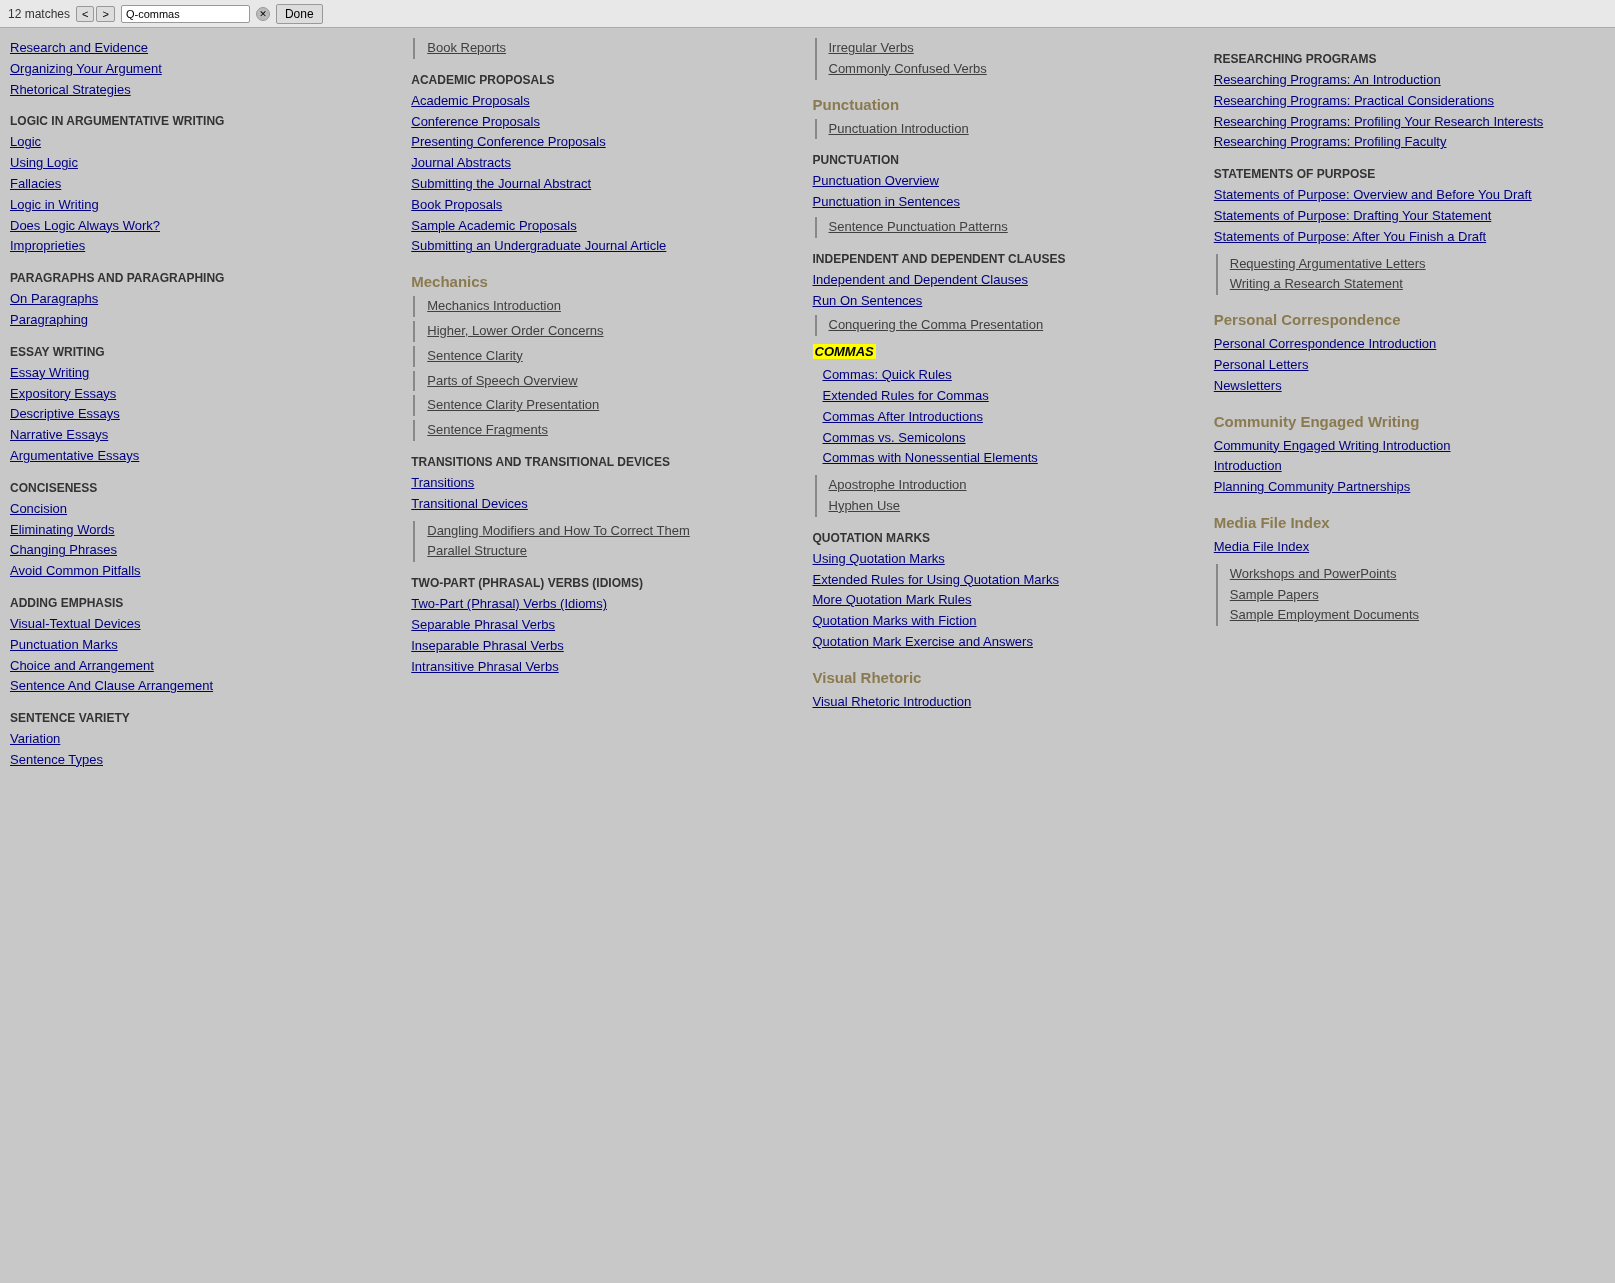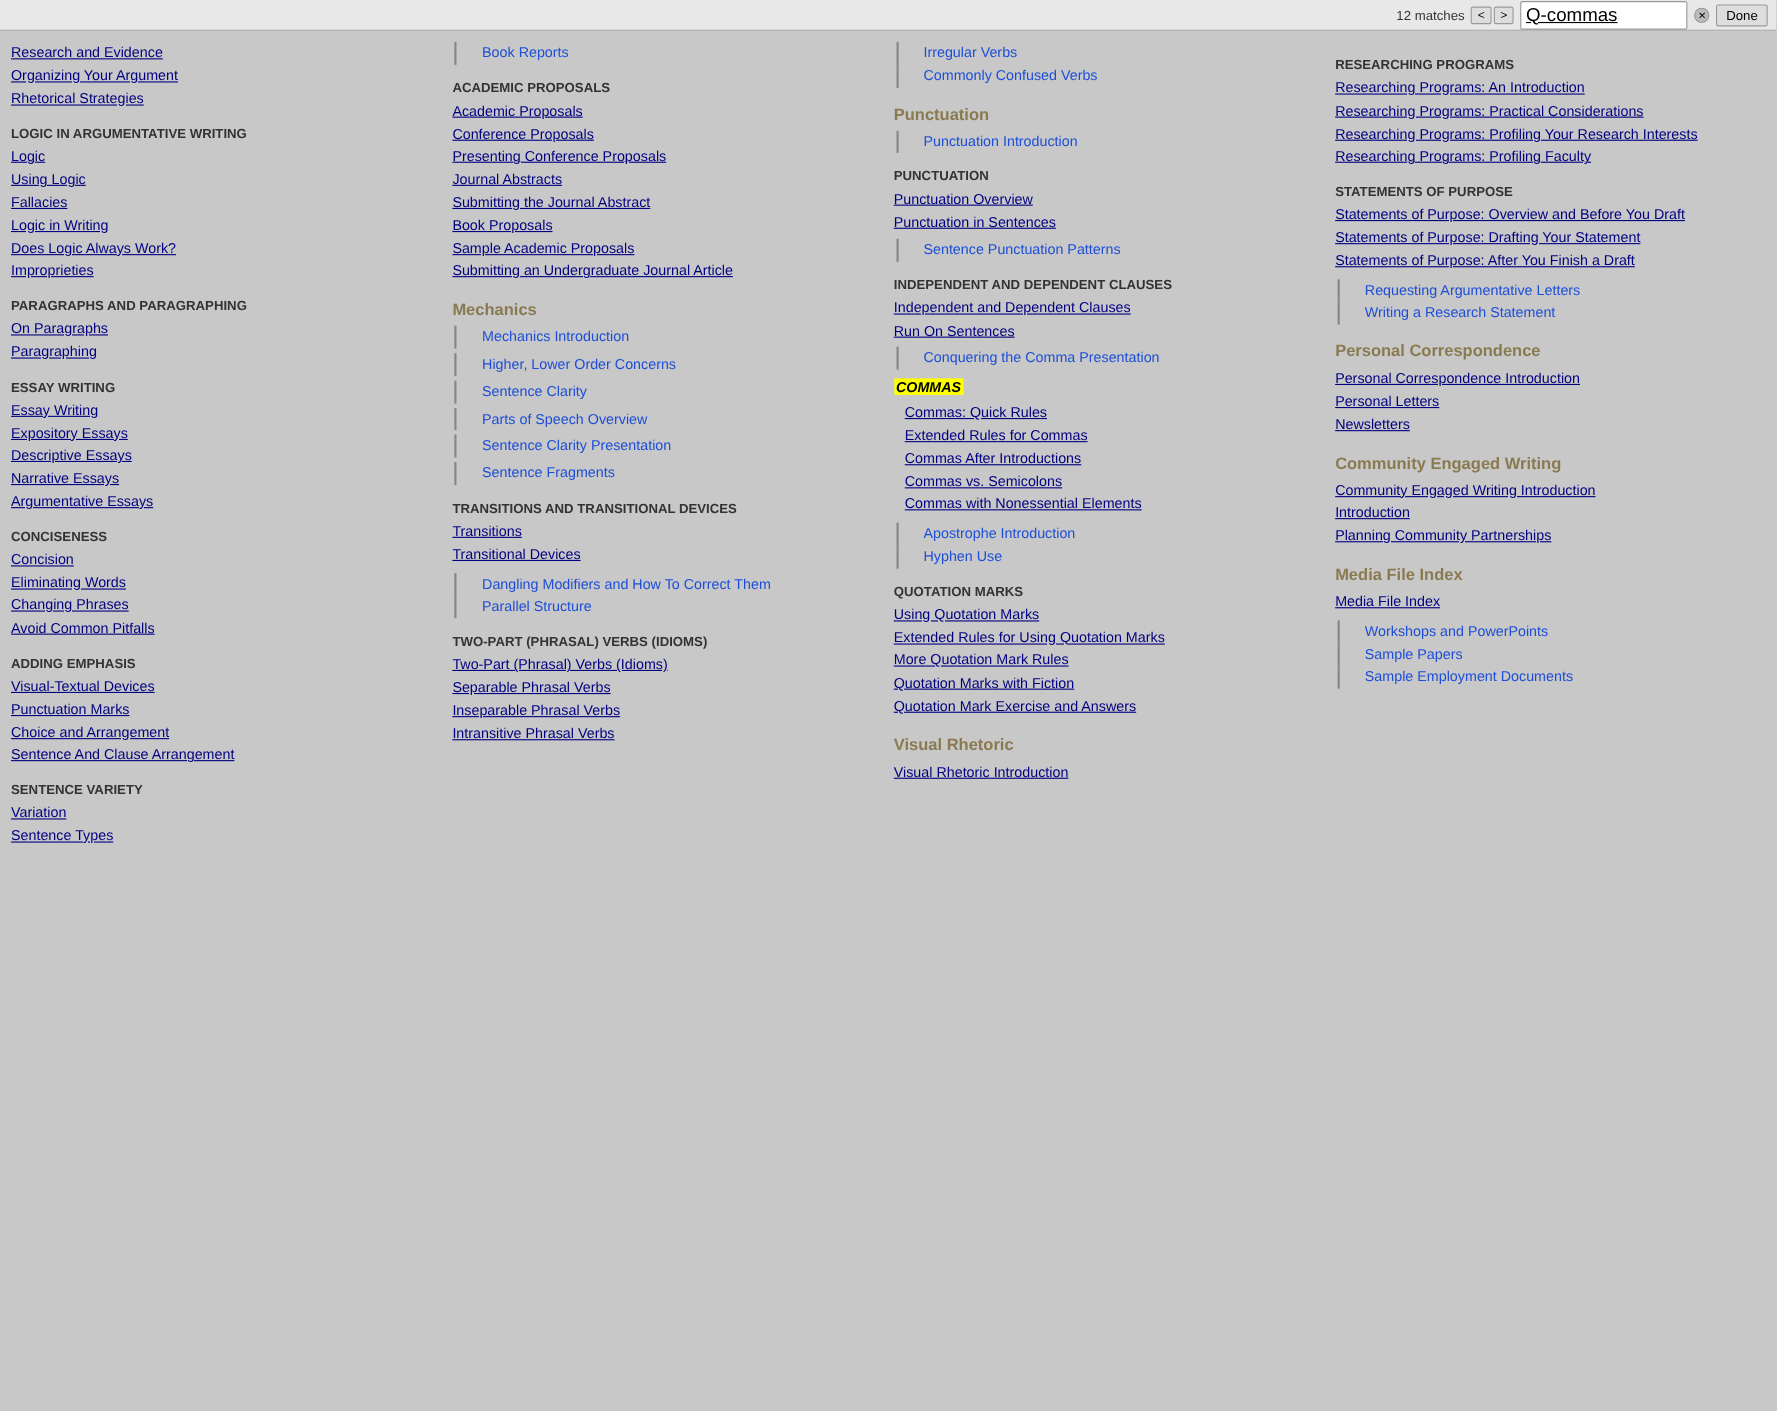--- a/index.html
+++ b/index.html
@@ -7,21 +7,21 @@
       background: #c8c8c8;
       font-family: Arial, Helvetica, sans-serif;
       font-size: 13px;
       color: #000;
     }
     .top-bar {
       background: #e8e8e8;
       border-bottom: 1px solid #aaa;
       padding: 4px 8px;
       display: flex;
-      justify-content: flex-end;
+      justify-content: flex-start;
       align-items: center;
       gap: 6px;
       height: 28px;
     }
     .top-bar-matches {
       font-size: 12px;
       color: #333;
     }
     .top-bar-nav {
       display: flex;
@@ -31,25 +31,24 @@
       background: #ddd;
       border: 1px solid #999;
       padding: 1px 5px;
       font-size: 11px;
       cursor: pointer;
       border-radius: 2px;
     }
     .search-input {
       border: 1px solid #999;
       padding: 2px 4px;
-      font-size: 17px;
-      width: 152px;
+      font-size: 11px;
+      width: 129px;
       background: #fff;
       border-radius: 2px;
-      text-decoration: underline;
     }
     .clear-btn {
       background: #bbb;
       border: 1px solid #999;
       border-radius: 50%;
       width: 14px;
       height: 14px;
       font-size: 9px;
       cursor: pointer;
       display: flex;
@@ -92,25 +91,26 @@
     .link-item {
       display: block;
       color: #000080;
       text-decoration: underline;
       cursor: pointer;
       line-height: 1.6;
       font-size: 13px;
     }
     .link-item-pipe {
       display: block;
-      color: #1d4ed8;
+      color: #404040;
+      text-decoration: underline;
       cursor: pointer;
       line-height: 1.6;
       font-size: 13px;
-      padding-left: 23px;
+      padding-left: 12px;
       border-left: 2px solid #888;
       margin-left: 2px;
     }
     .highlight {
       background-color: #ffff00;
       font-weight: bold;
       padding: 0 2px;
       font-style: italic;
     }
     .indent {

